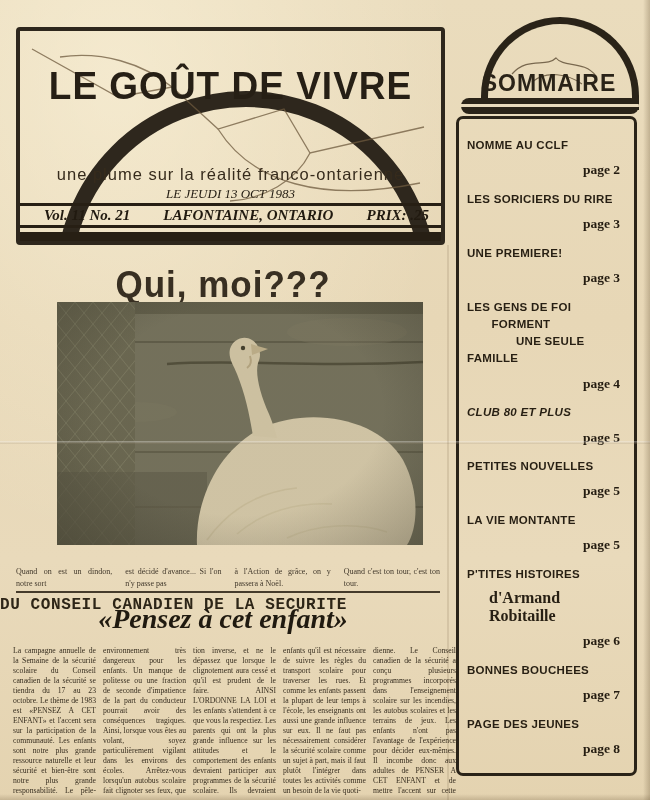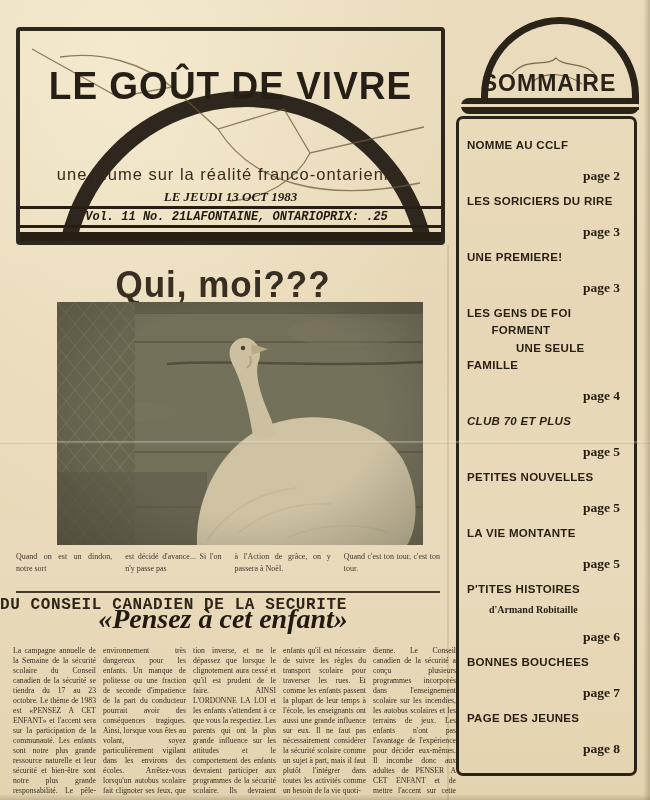--- a/index.html
+++ b/index.html
@@ -24,58 +24,58 @@
     border:4px solid #2e271d;border-radius:4px;overflow:hidden;}
   .mast-ring{position:absolute;left:36px;top:60px;width:348px;height:348px;
     border:16px solid #2e271d;border-radius:50%;}
   .mast-title{position:absolute;left:0;right:0;top:36px;text-align:center;
     font-weight:bold;font-size:37px;line-height:1;letter-spacing:1px;color:#261f15;
     transform:scaleY(1.04);}
   .mast-tagline{position:absolute;left:0;right:0;top:134px;text-align:center;
     font-size:16.5px;letter-spacing:1px;color:#362b1c;font-family:"Liberation Sans",sans-serif;}
   .mast-bottom{position:absolute;left:0;right:0;bottom:0;}
   .mast-date{text-align:center;font-family:"Liberation Serif",serif;
-    font-style:italic;font-weight:bold;font-size:13px;color:#231c12;margin-bottom:1px;}
+    font-style:italic;font-weight:normal;font-size:13px;color:#231c12;margin-bottom:1px;}
   .mast-rule{height:3px;background:#271f14;}
-  .mast-volrow{display:flex;justify-content:center;align-items:center;
-    padding:1px 12px 1px 24px;font-family:Liberation Mono, monospace;font-style:italic;
-    font-weight:bold;font-size:12px;color:#211a10;}
+  .mast-volrow{display:flex;justify-content:space-between;align-items:center;
+    padding:1px 12px 1px 24px;font-family:Liberation Serif, serif;font-style:italic;
+    font-weight:bold;font-size:15px;color:#211a10;}
   .mast-rule2{height:3px;background:#271f14;}
   .mast-thick{height:9px;background:#271f14;margin-top:4px;}
   .mast-bird{position:absolute;inset:0;pointer-events:none;}
 
   
   .som-dome{position:absolute;left:481px;top:17px;width:144px;height:86px;
     border:7px solid #2a2318;border-bottom:none;border-radius:84px 84px 0 0;}
   .som-title{position:absolute;left:458px;top:70px;width:182px;text-align:center;
     font-weight:bold;font-size:23px;letter-spacing:1px;color:#2a2318;transform:scaleY(1.05);}
   .som-bar{position:absolute;left:461px;top:98px;width:178px;height:16px;border-radius:8px;
     background:linear-gradient(180deg,#2a2318 0 6px,#e9dabc 6px 9px,#2a2318 9px 100%);}
   .som-box{position:absolute;left:456px;top:116px;width:181px;height:660px;
     border:3px solid #2a2318;border-radius:7px;box-sizing:border-box;
     display:flex;flex-direction:column;justify-content:space-between;
     padding:18px 6px 16px 8px;}
   .toc-item{}
   .toc-label{font-weight:bold;font-size:11.5px;letter-spacing:.3px;color:#271f13;
     white-space:pre-wrap;line-height:1.5;}
   .toc-label.italic{font-style:italic;}
-  .toc-sub{font-family:"Liberation Serif",serif;font-weight:bold;font-size:10px;
+  .toc-sub{font-family:"Liberation Serif",serif;font-weight:bold;font-size:16px;
     color:#271f13;margin:6px 0 0 22px;}
-  .toc-page{text-align:right;padding-right:8px;margin-top:14px;
+  .toc-page{text-align:right;padding-right:8px;margin-top:8px;
     font-family:"Liberation Serif",serif;font-weight:bold;font-size:13.5px;color:#241c11;}
 
   
   .feat-headline{position:absolute;left:0;top:264px;width:446px;text-align:center;
     font-weight:bold;font-size:35px;letter-spacing:1px;color:#382f22;transform:scaleY(1.05);}
   .photo{position:absolute;left:57px;top:302px;width:366px;height:243px;overflow:hidden;}
   .photo-tint{position:absolute;inset:0;pointer-events:none;
     background:
       radial-gradient(ellipse at 50% 45%, rgba(0,0,0,0) 55%, rgba(35,33,22,.28) 100%),
       linear-gradient(rgba(125,105,60,.12),rgba(125,105,60,.12));}
-  .captions{position:absolute;left:16px;top:551px;width:424px;display:flex;gap:13px;}
+  .captions{position:absolute;left:16px;top:566px;width:424px;display:flex;gap:13px;}
   .caption{flex:1;font-family:"Liberation Serif",serif;font-size:8px;line-height:1.45;
     color:#40372a;text-align:justify;}
   .divider{position:absolute;left:16px;top:591px;width:424px;height:2px;background:#453b2b;}
 
   
   .kicker{position:absolute;left:0;top:596px;font-family:Liberation Mono, monospace;
     font-weight:bold;font-size:16px;letter-spacing:.6px;color:#2d2517;}
   .art-headline{position:absolute;left:0;top:603px;width:446px;text-align:center;
     font-family:"Liberation Serif",serif;font-weight:bold;font-style:italic;
     font-size:28px;color:#201a10;}
@@ -138,21 +138,21 @@
       <div class="toc-label">UNE PREMIERE!</div>
       <div class="toc-page">page 3</div>
     </div>
     <div class="toc-item">
       <div class="toc-label">LES GENS DE FOI
        FORMENT
               UNE SEULE FAMILLE</div>
       <div class="toc-page">page 4</div>
     </div>
     <div class="toc-item">
-      <div class="toc-label italic">CLUB 70 ET PLUS</div>
+      <div class="toc-label italic">CLUB 80 ET PLUS</div>
       <div class="toc-page">page 5</div>
     </div>
     <div class="toc-item">
       <div class="toc-label">PETITES NOUVELLES</div>
       <div class="toc-page">page 5</div>
     </div>
     <div class="toc-item">
       <div class="toc-label">LA VIE MONTANTE</div>
       <div class="toc-page">page 5</div>
     </div>

